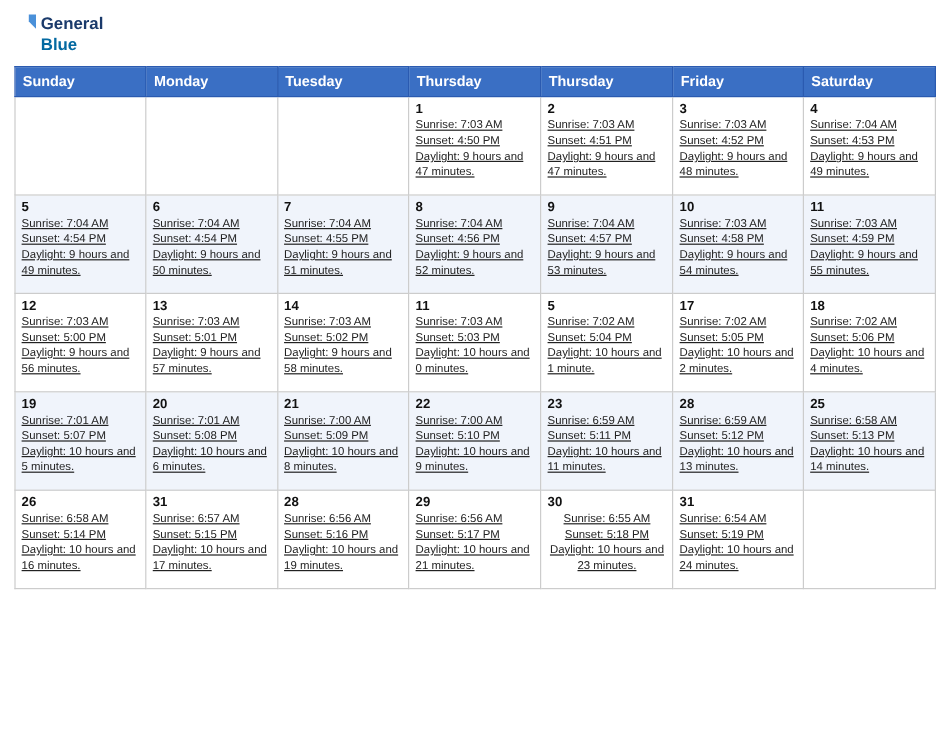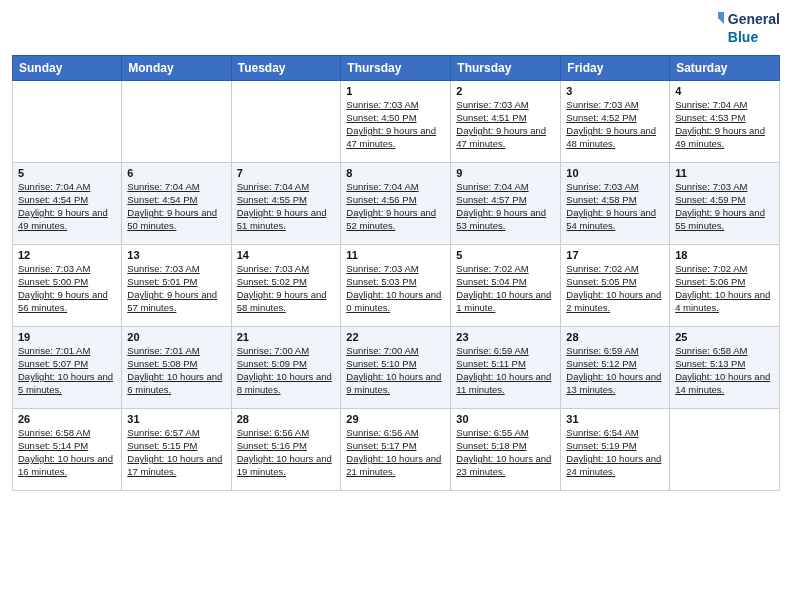--- a/index.html
+++ b/index.html
@@ -11,21 +11,21 @@
       overflow: hidden;
     }
     .container {
       width: 792px;
       height: 612px;
       padding: 10px 12px;
       background: #fff;
     }
     .header {
       display: flex;
-      justify-content: flex-end;
+      justify-content: flex-start;
       align-items: flex-start;
       margin-bottom: 6px;
     }
     .logo {
       display: flex;
       align-items: center;
       gap: 4px;
     }
     .title-section {
       text-align: right;
@@ -296,21 +296,21 @@
 Daylight: 10 hours and 19 minutes.</div>
           </td>
           <td>
             <div class="day-num">29</div>
             <div class="day-info" style="white-space: pre-line;">Sunrise: 6:56 AM
 Sunset: 5:17 PM
 Daylight: 10 hours and 21 minutes.</div>
           </td>
           <td>
             <div class="day-num">30</div>
-            <div class="day-info" style="white-space: pre-line;">Sunrise: 6:55 AM
+            <div class="day-info" style="white-space: pre-line; text-align: center;">Sunrise: 6:55 AM
 Sunset: 5:18 PM
 Daylight: 10 hours and 23 minutes.</div>
           </td>
           <td>
             <div class="day-num">31</div>
             <div class="day-info" style="white-space: pre-line;">Sunrise: 6:54 AM
 Sunset: 5:19 PM
 Daylight: 10 hours and 24 minutes.</div>
           </td>
           <td class="empty-cell"></td>

